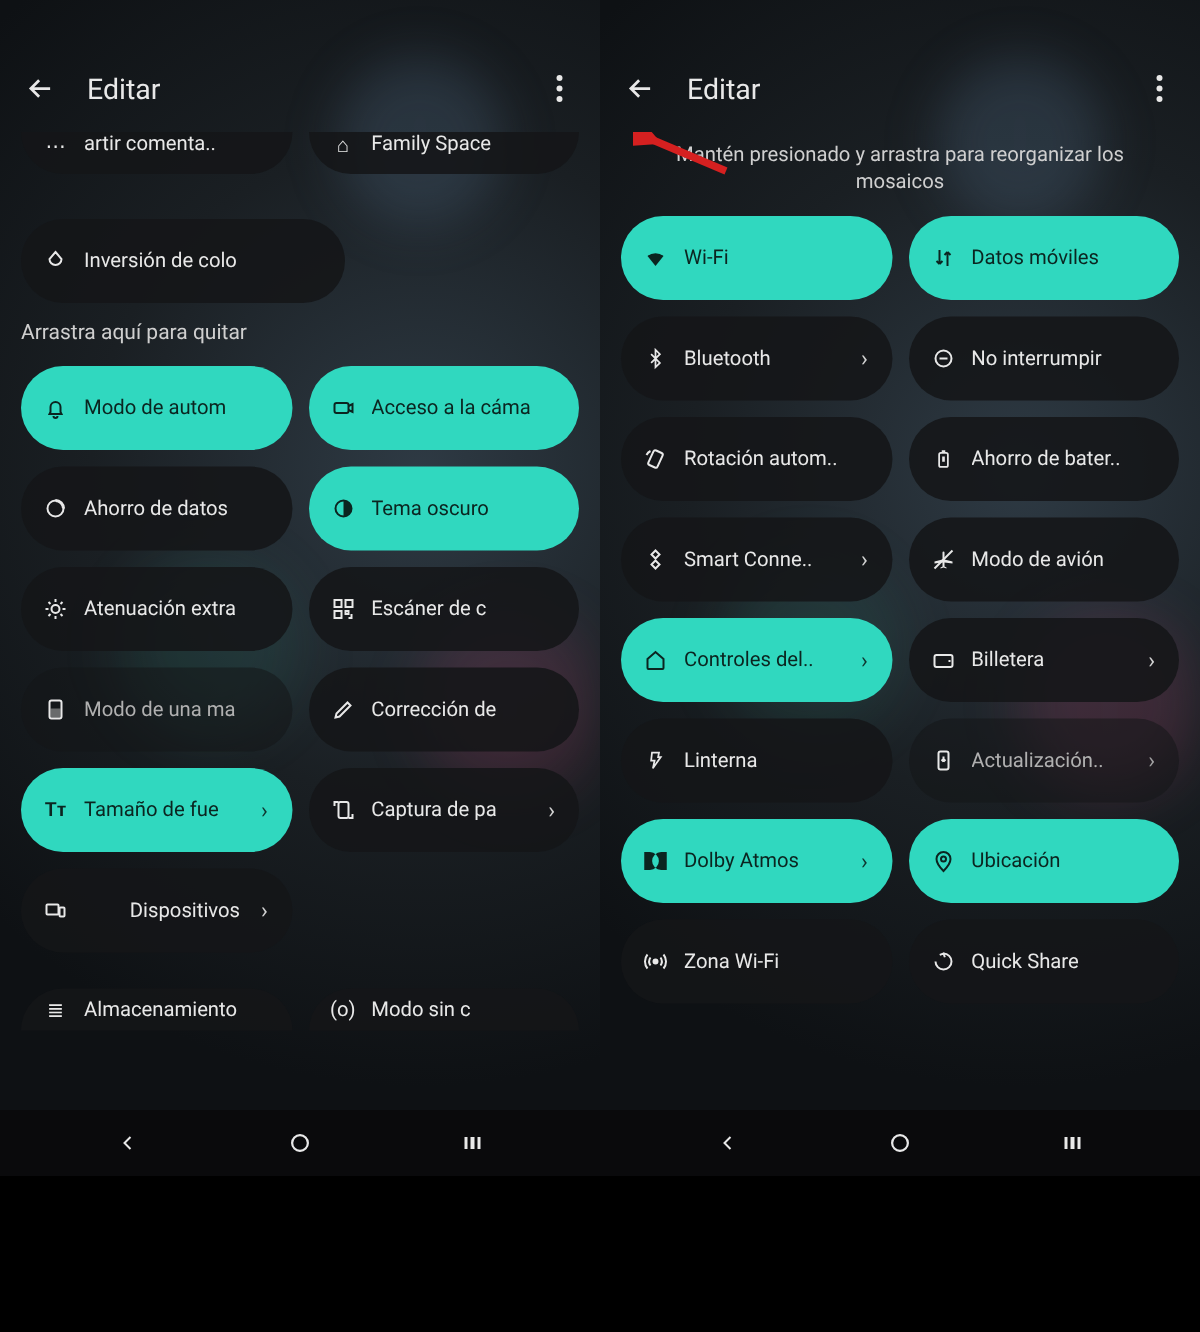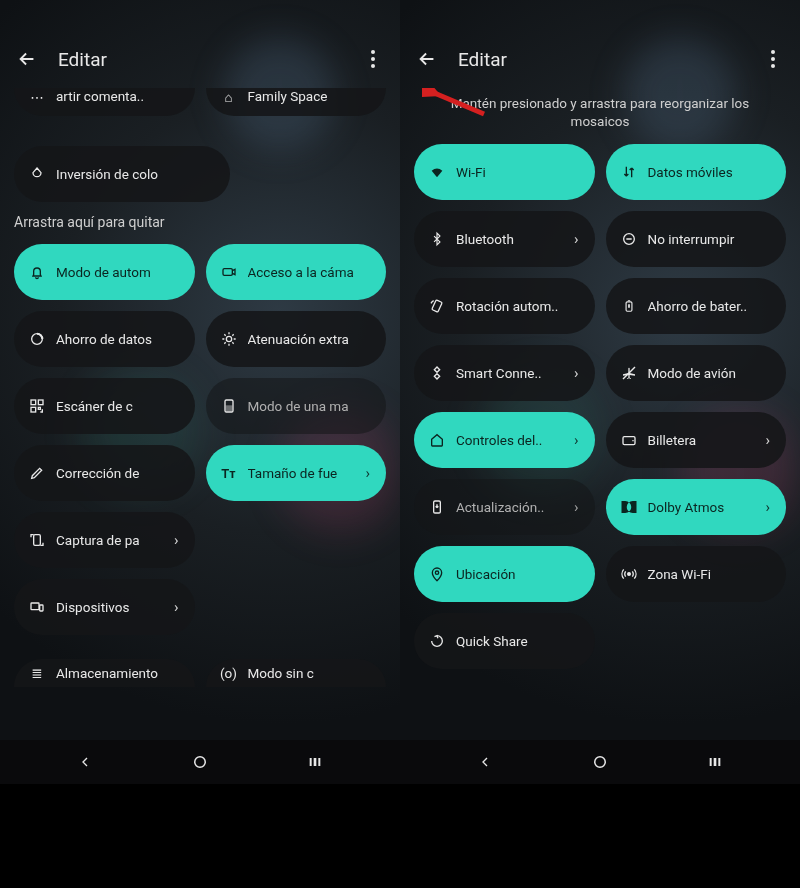--- a/index.html
+++ b/index.html
@@ -182,20 +182,29 @@
         </div>
         <div class="tile">
           <span class="ic">
             <svg width="16" height="16" viewBox="0 0 24 24" fill="none" stroke="#e8e8e8" stroke-width="2">
               <circle cx="12" cy="12" r="8"></circle>
               <path d="M12 4a8 8 0 018 8" stroke-width="3"></path>
             </svg>
           </span>
           <span class="lbl">Ahorro de datos</span>
         </div>
+        <div class="tile active">
+          <span class="ic">
+            <svg width="16" height="16" viewBox="0 0 24 24">
+              <circle cx="12" cy="12" r="8" fill="none" stroke="#0b2520" stroke-width="2"></circle>
+              <path d="M12 4a8 8 0 010 16z" fill="#0b2520"></path>
+            </svg>
+          </span>
+          <span class="lbl">Tema oscuro</span>
+        </div>
         <div class="tile">
           <span class="ic">
             <svg width="16" height="16" viewBox="0 0 24 24" fill="none" stroke="#e8e8e8" stroke-width="2">
               <circle cx="12" cy="12" r="4"></circle>
               <path d="M12 2v3M12 19v3M2 12h3M19 12h3M5 5l2 2M17 17l2 2M5 19l2-2M17 7l2-2"></path>
             </svg>
           </span>
           <span class="lbl">Atenuación extra</span>
         </div>
         <div class="tile">
@@ -236,21 +245,21 @@
         <div class="tile">
           <span class="ic">
             <svg width="16" height="16" viewBox="0 0 24 24" fill="none" stroke="#e8e8e8" stroke-width="2">
               <rect x="7" y="4" width="10" height="16" rx="2"></rect>
               <path d="M3 8v-4h4M21 16v4h-4"></path>
             </svg>
           </span>
           <span class="lbl">Captura de pa</span>
           <span class="chev">›</span>
         </div>
-        <div class="tile" style="grid-column: 1;">
+        <div class="tile" style="grid-column: 1; text-align: right;">
           <span class="ic">
             <svg width="16" height="16" viewBox="0 0 24 24" fill="none" stroke="#e8e8e8" stroke-width="2">
               <rect x="3" y="6" width="12" height="10" rx="1"></rect>
               <rect x="16" y="9" width="5" height="9" rx="1"></rect>
             </svg>
           </span>
           <span class="lbl">Dispositivos</span>
           <span class="chev">›</span>
         </div>
         <div style="visibility: hidden;"></div>
@@ -401,20 +410,28 @@
         <div class="tile">
           <span class="ic">
             <svg width="16" height="16" viewBox="0 0 24 24" fill="none" stroke="#e8e8e8" stroke-width="2">
               <rect x="3" y="7" width="18" height="12" rx="2"></rect>
               <path d="M17 13h2"></path>
             </svg>
           </span>
           <span class="lbl">Billetera</span>
           <span class="chev">›</span>
         </div>
+        <div class="tile">
+          <span class="ic">
+            <svg width="14" height="16" viewBox="0 0 24 24" fill="none" stroke="#e8e8e8" stroke-width="2">
+              <path d="M8 3h8l-1 5h3l-9 13 2-9H7z"></path>
+            </svg>
+          </span>
+          <span class="lbl">Linterna</span>
+        </div>
         <div class="tile dim">
           <span class="ic">
             <svg width="16" height="16" viewBox="0 0 24 24" fill="none" stroke="#e8e8e8" stroke-width="2">
               <rect x="7" y="3" width="10" height="18" rx="2"></rect>
               <path d="M12 8v5m0 0l-2-2m2 2l2-2"></path>
             </svg>
           </span>
           <span class="lbl">Actualización..</span>
           <span class="chev">›</span>
         </div>

